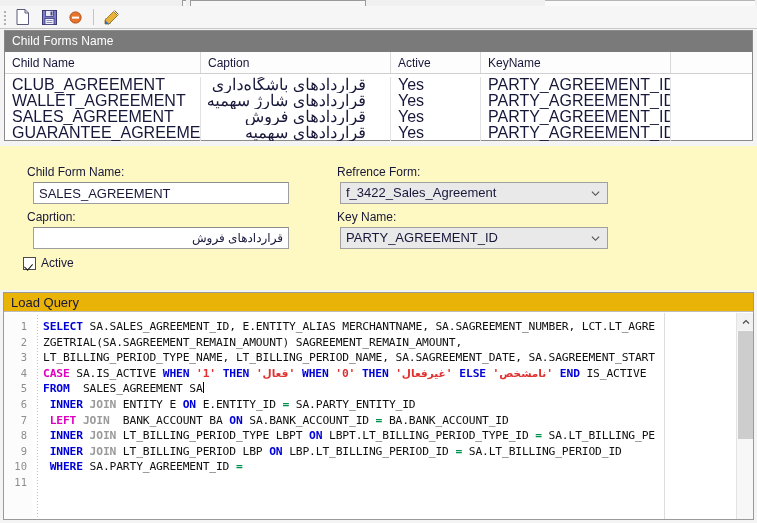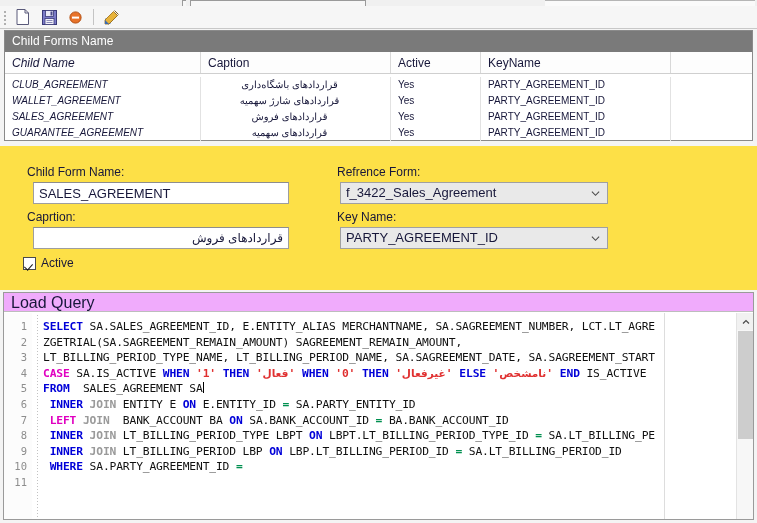--- a/index.html
+++ b/index.html
@@ -37,30 +37,30 @@
   .grid-panel { position:absolute; left:4px; top:30px; width:749px; height:111px; border:1px solid #8a8a8a; background:#fff; }
   .grid-caption {
     height:21px; background:#7a7a7a; color:#ffffff;
     font-size:12px; line-height:21px; padding-left:7px; letter-spacing:0.1px;
   }
   .grid-head { display:flex; height:22px; background:#fdfdfd; border-bottom:1px solid #cfcfcf; }
   .grid-head div {
     font-size:12px; line-height:22px; padding-left:7px; color:#17173a;
     border-right:1px solid #d8d8d8; overflow:hidden; white-space:nowrap;
   }
-  .c1 { width:196px;font-style:italic; } .c2 { width:190px; } .c3 { width:90px; } .c4 { width:190px; } .c5 { flex:1; border-right:none !important; }
+  .c1 { width:196px; } .c2 { width:190px; } .c3 { width:90px; } .c4 { width:190px; } .c5 { flex:1; border-right:none !important; }
   .grid-row { display:flex; height:16px; }
   .grid-row > div {
-    font-size:10px; line-height:16px; padding-left:7px; color:#17173a;
+    font-size:16px; line-height:16px; padding-left:7px; color:#17173a;
     border-right:1px solid #e2e2e2; overflow:hidden; white-space:nowrap;
   }
-  .rtl { direction:rtl; text-align:center; padding-right:12px; padding-left:0 !important; font-size:11.5px; }
-
-  
-  .form-area { position:absolute; left:0; top:146px; width:757px; height:144px; background:#fde047; }
+  .rtl { direction:rtl; text-align:right; padding-right:24px; padding-left:0 !important; font-size:11.5px; }
+
+  
+  .form-area { position:absolute; left:0; top:146px; width:757px; height:144px; background:#fef9c3; }
   .lbl { position:absolute; font-size:12px; color:#17173a; white-space:nowrap; }
   .txtbox {
     position:absolute; background:#ffffff;
     border:1px solid #9e9e9e; border-top-color:#8d8d8d;
     font-size:13px; color:#17173a; padding:0 5px; line-height:20px; height:22px;
     font-family:"Liberation Sans", sans-serif;
   }
   .txtbox.rtlval { direction:rtl; text-align:right; font-size:12px; }
   .combo {
     position:absolute; height:22px; background:#e9e9e9;
@@ -71,21 +71,21 @@
   .cb-wrap { position:absolute; display:flex; align-items:center; gap:5px; }
   .cb-box { width:13px; height:13px; border:1px solid #4a4a4a; background:#fff; position:relative; }
   .cb-box:after {
     content:""; position:absolute; left:2px; top:4px; width:4px; height:7px;
     border:solid #1c1c1c; border-width:0 1.6px 1.6px 0; transform:rotate(42deg);
   }
   .cb-label { font-size:12px; color:#17173a; }
 
   
   .query-panel { position:absolute; left:3px; top:292px; width:751px; height:228px; border:1px solid #9a9a9a; background:#fff; }
-  .query-caption { height:19px; background:#f0abfc; border-bottom:1px solid #bdbdbd; font-size:16px; line-height:19px; padding-left:7px; color:#17173a; }
+  .query-caption { height:19px; background:#eab308; border-bottom:1px solid #bdbdbd; font-size:13px; line-height:19px; padding-left:7px; color:#17173a; }
   .editor { position:absolute; left:0; top:20px; right:0; bottom:0; background:#ffffff; overflow:hidden; }
   .gutter { position:absolute; left:0; top:0; width:28px; height:100%; background:#fcfcfc; }
   .gutter .ln { font-family:"DejaVu Sans Mono", monospace; font-size:10.5px; color:#8d8d8d; text-align:right; padding-right:5px; line-height:15.6px; }
   .foldbar { position:absolute; left:29px; top:0; width:9px; height:100%; background:#fff; }
   .foldbar .dot { position:absolute; left:4px; width:1px; height:1px; background:#c2c2c2; }
   .code { position:absolute; left:39px; top:0; right:18px; bottom:0; overflow:hidden; }
   .code .row { font-family:"DejaVu Sans Mono", monospace; font-size:11.3px; line-height:15.6px; white-space:pre; color:#101010; letter-spacing:-0.15px; }
   .kw   { color:#0000d8; font-weight:bold;margin-top:12px; }
   .kw2  { color:#e000c0; font-weight:bold; }
   .kw3  { color:#9a9a9a; font-weight:bold; }

